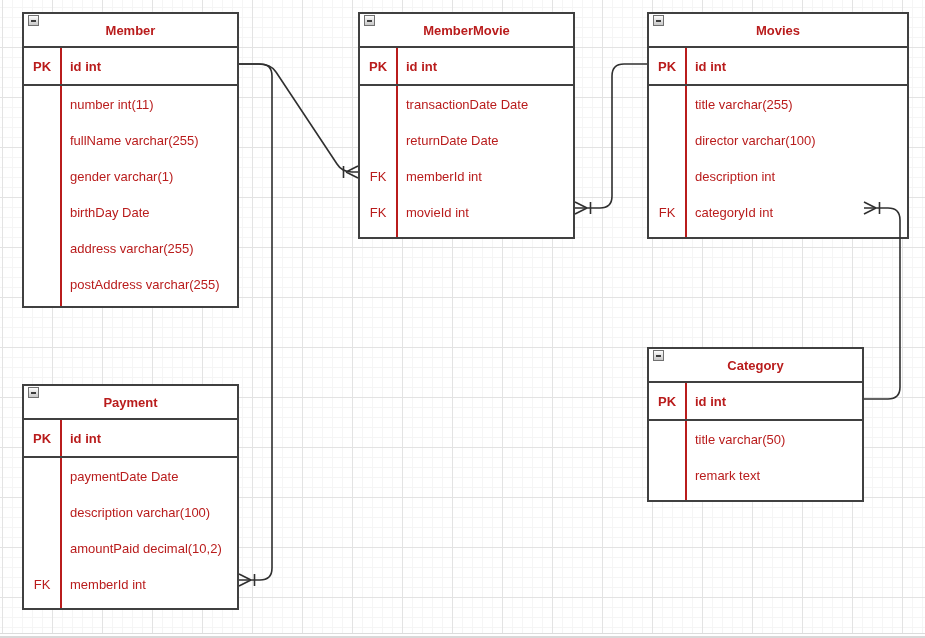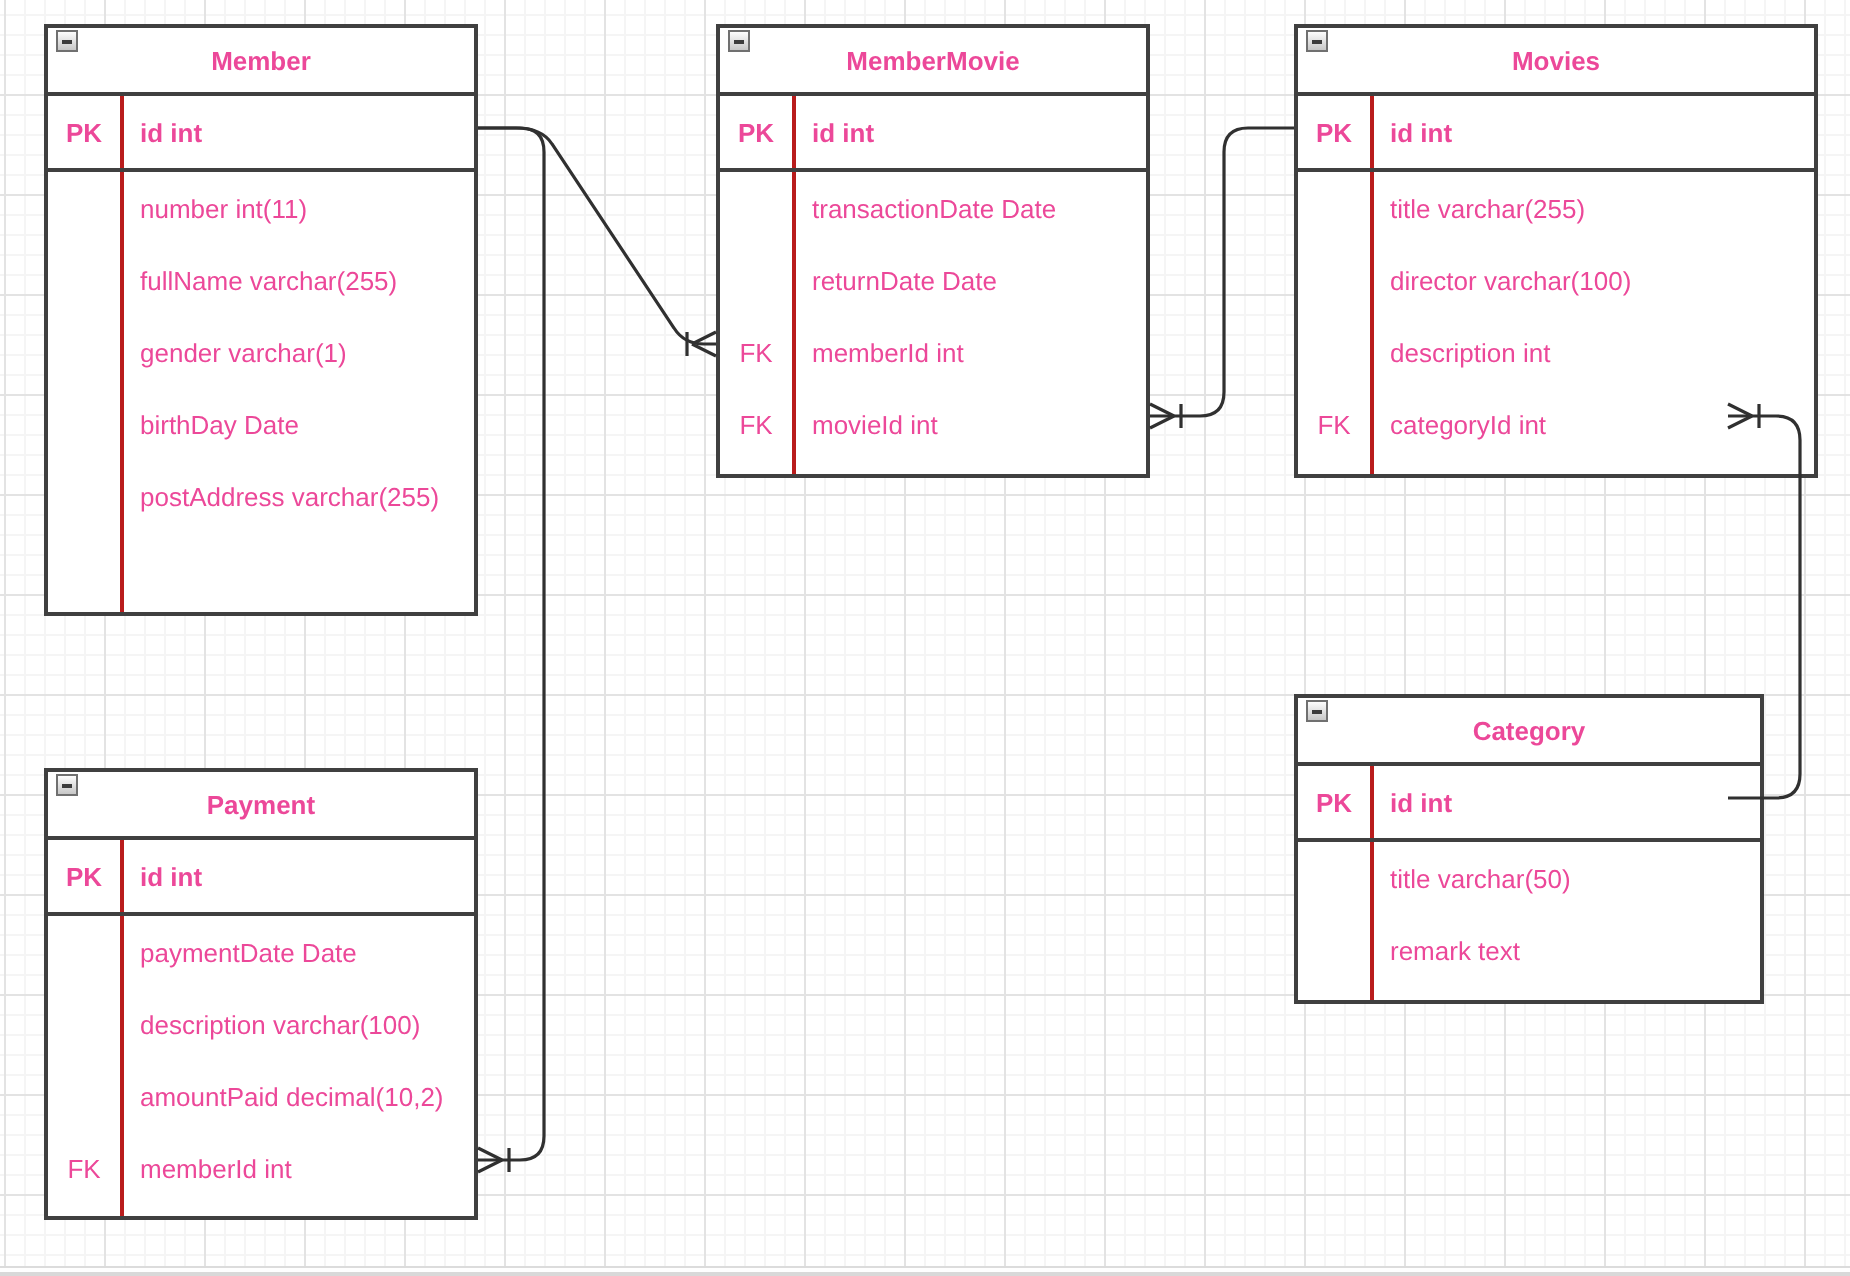--- a/index.html
+++ b/index.html
@@ -1,18 +1,18 @@
 <!DOCTYPE html>
 <html><head>
 <meta charset="utf-8">
 <style>
   html,body{margin:0;padding:0;background:#fff;}
   #canvas{
     position:relative;width:925px;height:638px;overflow:hidden;
-    font-family:"Liberation Sans",sans-serif;color:#ec4899;background:#fff;
+    font-family:"Liberation Sans",sans-serif;color:#b91c1c;background:#fff;
   }
   #grid{
     position:absolute;left:0;top:0;width:925px;height:634px;
     background-color:#ffffff;
     background-image:
       linear-gradient(#e3e3e3 1px, transparent 1px),
       linear-gradient(90deg,#e3e3e3 1px, transparent 1px),
       linear-gradient(#f5f5f5 1px, transparent 1px),
       linear-gradient(90deg,#f5f5f5 1px, transparent 1px);
     background-size:50px 50px,50px 50px,10px 10px,10px 10px;
@@ -77,20 +77,24 @@
     <div class="ent-row">
       <span class="cell-key"></span>
       <span class="cell-field">gender varchar(1)</span>
     </div>
     <div class="ent-row">
       <span class="cell-key"></span>
       <span class="cell-field">birthDay Date</span>
     </div>
     <div class="ent-row">
       <span class="cell-key"></span>
+      <span class="cell-field">address varchar(255)</span>
+    </div>
+    <div class="ent-row">
+      <span class="cell-key"></span>
       <span class="cell-field">postAddress varchar(255)</span>
     </div>
     <div class="ent-filler">
         <span class="cell-key"></span>
         <span class="cell-field"></span>
       </div>
   </div>
 
   <div class="entity" style="left:358px;top:12px;width:217px;height:227px;">
     <div class="ent-header">
@@ -178,21 +182,21 @@
     <div class="ent-row">
       <span class="cell-key">FK</span>
       <span class="cell-field">memberId int</span>
     </div>
     <div class="ent-filler">
         <span class="cell-key"></span>
         <span class="cell-field"></span>
       </div>
   </div>
 
-  <div class="entity" style="left:647px;top:347px;width:235px;height:155px;">
+  <div class="entity" style="left:647px;top:347px;width:217px;height:155px;">
     <div class="ent-header">
       <span class="collapse-btn"></span>
       <span class="ent-title">Category</span>
     </div>
     <div class="ent-row pk-row">
       <span class="cell-key">PK</span>
       <span class="cell-field pk-field">id int</span>
     </div>
     <div class="ent-row">
       <span class="cell-key"></span>

